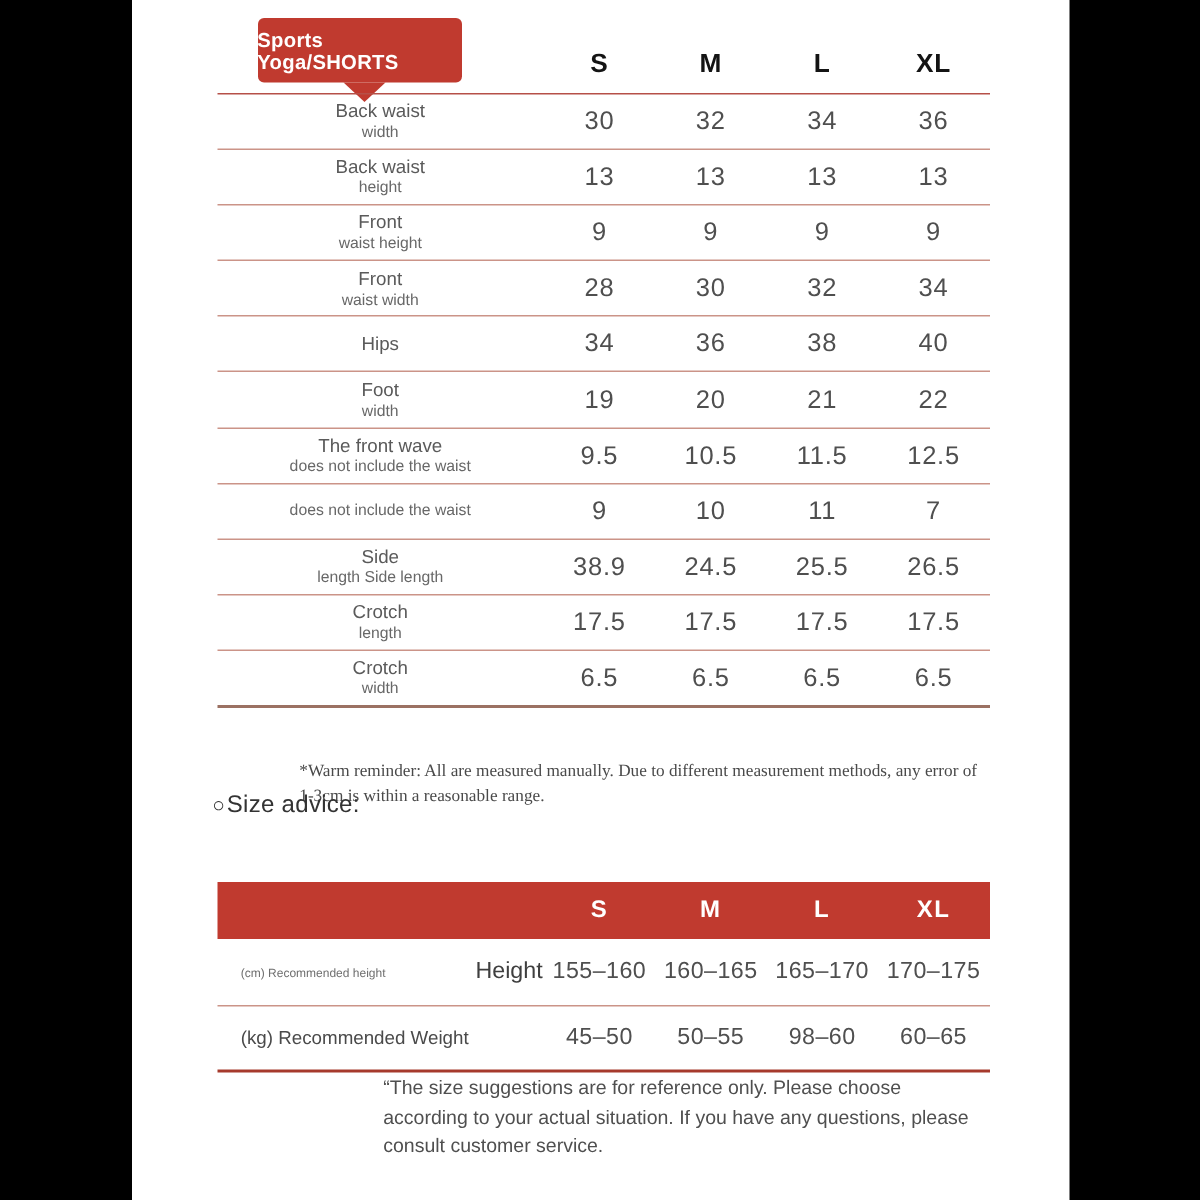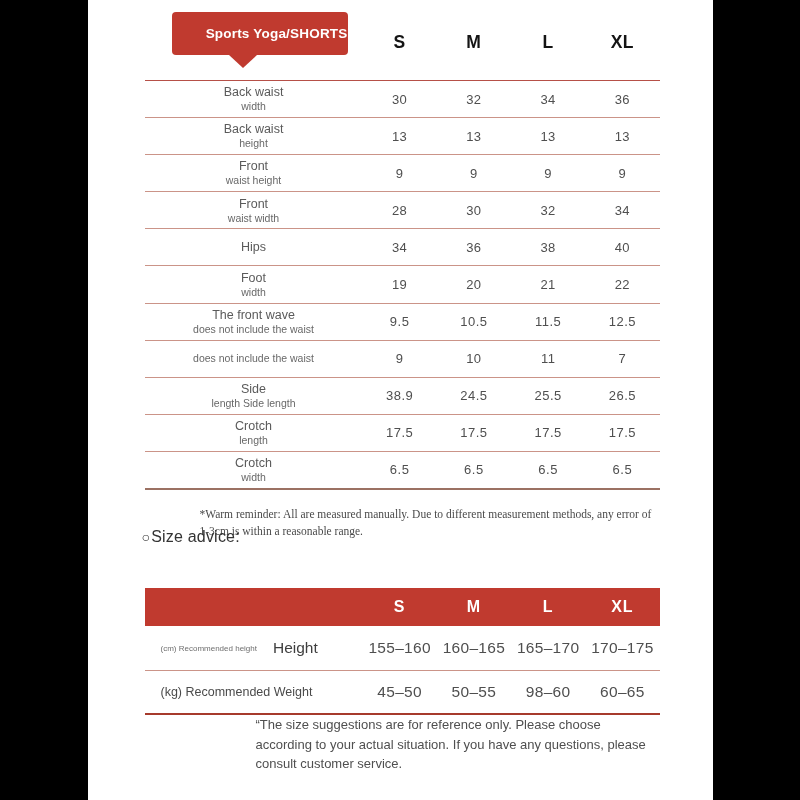--- a/index.html
+++ b/index.html
@@ -7,67 +7,67 @@
     width:800px; height:800px; background:#000;
     font-family:"Liberation Sans", sans-serif;
     -webkit-font-smoothing:antialiased;
   }
   .card {
     position:relative; width:625px; height:800px; margin:0 auto;
     background:#ffffff; overflow:hidden;
   }
   
   .tag {
-    position:absolute; left:84px; top:12px; width:176px; height:43px;
+    position:absolute; left:84px; top:12px; width:136px; height:43px;
     background:#c03a2f; border-radius:4px;
     display:flex; align-items:center; justify-content:flex-end;
   }
   .tag-label { color:#fff; font-size:13.5px; font-weight:bold; letter-spacing:0.2px; }
   .tag-pointer {
     position:absolute; left:141px; top:55px; width:0; height:0;
     border-left:14px solid transparent; border-right:14px solid transparent;
     border-top:13px solid #c03a2f;
   }
   
   .cols { display:flex; width:100%; }
   .col-spacer { flex:0 0 218px; }
   .col { flex:1; text-align:center; }
   .header-row { position:absolute; left:57px; top:32px; width:515px; }
   .header-row .col { font-size:17.5px; font-weight:bold; color:#141414; letter-spacing:0.5px; }
   .size-table {
-    position:absolute; left:57px; top:80px; width:515px;
+    position:absolute; left:57px; top:62px; width:515px;
     border-top:1.5px solid #b65048;
   }
   .s-row { display:flex; align-items:center; height:36.1px; border-bottom:1px solid #cb9488; }
   .s-row:last-child { border-bottom:2px solid #9b7163; }
   .row-label { flex:0 0 218px; text-align:center; color:#5a5a5a; }
   .label-main { display:block; font-size:12.5px; line-height:1.2; }
   .label-sub  { display:block; font-size:10.5px; line-height:1.2; color:#686868; }
-  .cell { flex:1; text-align:center; font-size:13px; color:#4f4f4f; letter-spacing:0.5px; }
+  .cell { flex:1; text-align:center; font-size:17px; color:#4f4f4f; letter-spacing:0.5px; }
   
   .reminder {
     position:absolute; left:112px; top:506px; width:455px;
     font-size:11.5px; color:#4a4a4a; line-height:1.5;font-family:Liberation Serif, serif;
   }
   
   .advice-heading {
     position:absolute; left:54px; top:528px;
     font-size:16px; color:#333; letter-spacing:0.2px;
   }
   .circle-glyph { font-size:14px; margin-right:1px; }
   
   .advice-table { position:absolute; left:57px; top:588px; width:515px; }
   .advice-header {
     height:38px; background:#c03a2f; display:flex; align-items:center;
   }
   .advice-header .col { color:#fff; font-size:16px; font-weight:bold; letter-spacing:1px; }
   .advice-row { display:flex; align-items:center; border-bottom:1px solid #cb9488; }
   .advice-row.r1 { height:44px; }
   .advice-row.r2 { height:42px; border-bottom:2px solid #a63a2c; }
-  .advice-label { flex:0 0 218px; display:flex; align-items:center; }
+  .advice-label { flex:0 0 218px; display:flex; align-items:center;gap:44px; }
   .advice-prefix { font-size:8px; color:#6e6e6e; margin-left:16px; white-space:nowrap; }
   .advice-prefix.big { font-size:12.5px; color:#4a4a4a; }
   .advice-name { font-size:15.5px; color:#3f3f3f; margin-left:16px; }
   .advice-cell { flex:1; text-align:center; font-size:15.5px; color:#4f4f4f; letter-spacing:0.3px; }
   
   .footnote {
     position:absolute; left:168px; top:715px; width:404px;
     text-align:left; font-size:13px; color:#4f4f4f; line-height:1.5;
   }
 </style>

